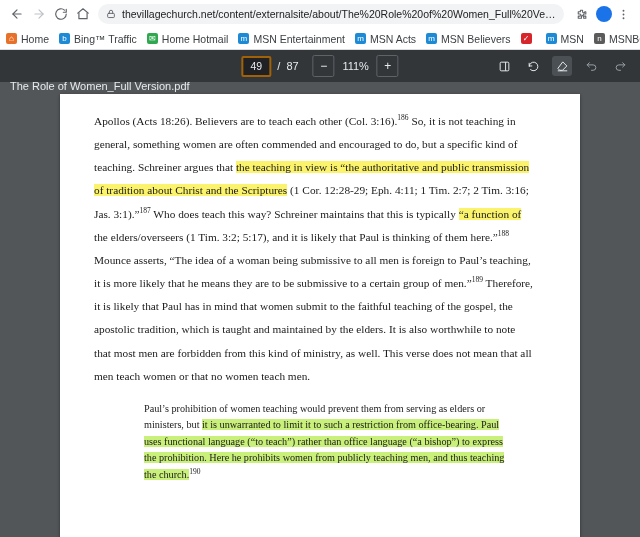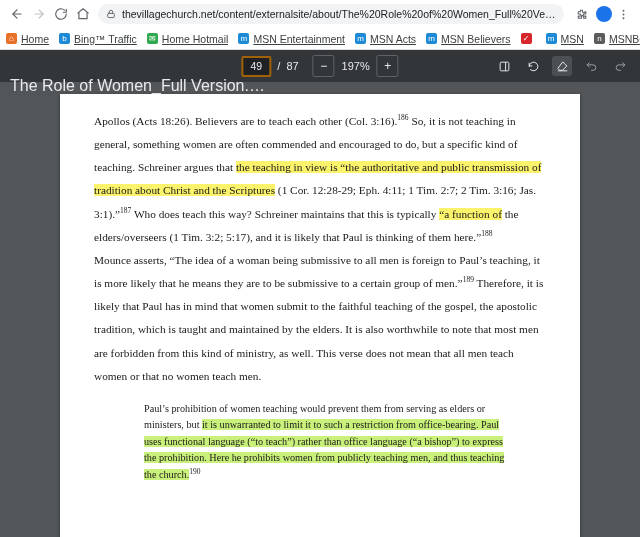--- a/index.html
+++ b/index.html
@@ -112,37 +112,36 @@
     align-items: center;
     justify-content: center;
     font-size: 8px;
     color: #fff;
     line-height: 1;
   }
   .bookmark .bm-label {
     overflow: hidden;
     text-overflow: ellipsis;
     white-space: nowrap;
-    text-decoration: underline;
   }
 
   
   .pdf-toolbar {
     height: 32px;
     background: #323639;
     color: #e8eaed;
     display: flex;
     align-items: center;
     padding: 0 10px;
     box-sizing: border-box;
     font-size: 11px;
     position: relative;
   }
   .pdf-title {
-    font-size: 16px;
+    font-size: 11px;
     color: #e8eaed;
     white-space: nowrap;
     overflow: hidden;
     text-overflow: ellipsis;
     max-width: 260px;
     margin-top: 40px;
   }
   .pdf-center {
     position: absolute;
     left: 50%;
@@ -220,21 +219,21 @@
     overflow: hidden;
     box-shadow: 0 1px 3px rgba(0,0,0,.45);
   }
   .doc {
     font-family: "Liberation Serif", serif;
     font-size: 11.3px;
     color: #1a1a1a;
     line-height: 2.05;
     text-align: left;
   }
-  .doc p { margin: 0 0 0 0; }
+  .doc p { margin: 0 12px 0 0; }
   .hl { background: #fbf36b; }
   .hl-green { background: #c9f07a; }
   sup { font-size: 7.5px; line-height: 0; vertical-align: super; }
 
   .blockquote {
     margin: 13px 0 12px 0;
     padding-left: 42px;
     padding-right: 26px;
     font-size: 10.2px;
     line-height: 1.62;
@@ -341,21 +340,21 @@
 </div>
 
 <div class="pdf-toolbar">
   <div class="pdf-title">The Role of Women_Full Version.pdf</div>
 
   <div class="pdf-center">
     <div class="page-box">49</div>
     <span class="page-total">/</span>
     <span class="page-total">87</span>
     <div class="zoom-btn" style="margin-left:8px;">−</div>
-    <span class="zoom-level">197%</span>
+    <span class="zoom-level">111%</span>
     <div class="zoom-btn">+</div>
   </div>
 
   <div class="pdf-right">
     <div class="pdf-icon-btn">
       <svg width="13" height="13" viewBox="0 0 24 24" fill="none" stroke="currentColor" stroke-width="1.8">
           <rect x="4" y="4" width="16" height="16" rx="2"></rect>
           <path d="M14 4v16"></path>
         </svg>
     </div>

